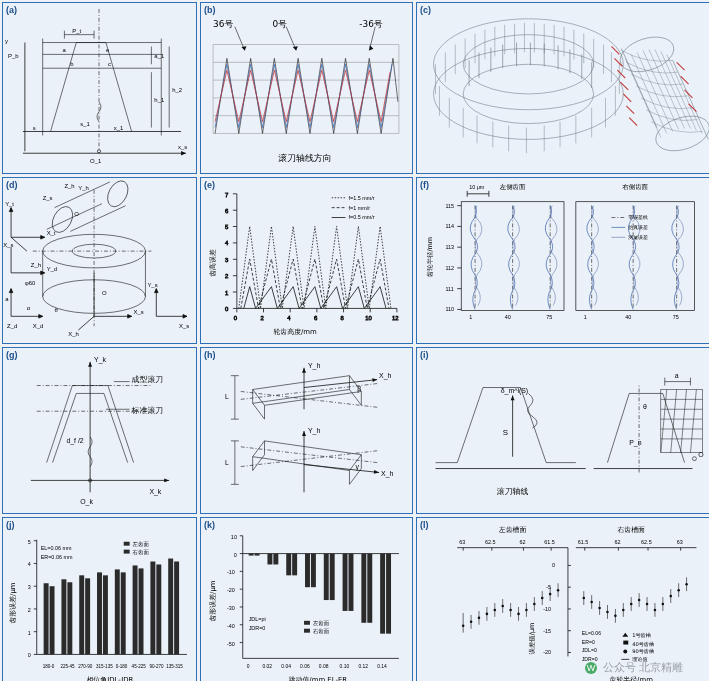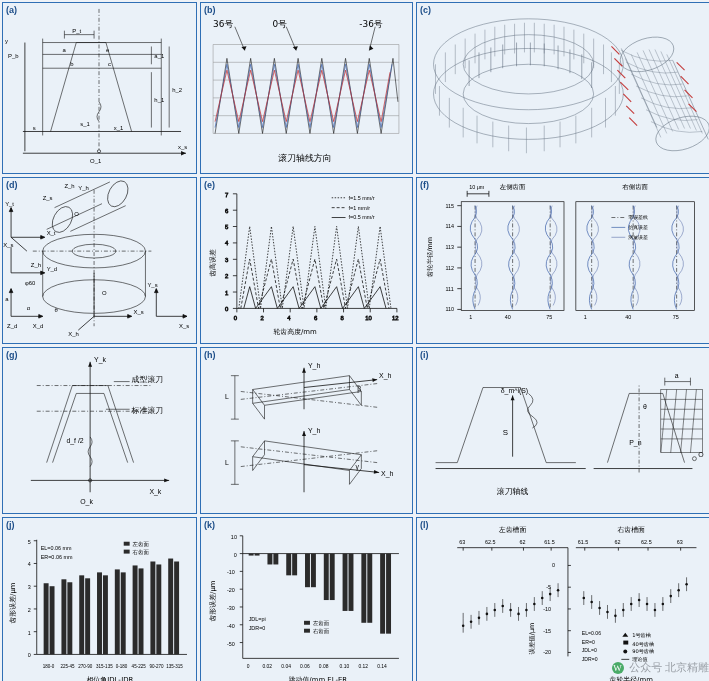--- a/index.html
+++ b/index.html
@@ -36,23 +36,23 @@
   .cn{font-family:"DejaVu Sans", sans-serif;}
   text{font-family:"Liberation Sans", sans-serif;}
   .axis{stroke:#111;stroke-width:0.8;fill:none;}
   .thin{stroke:#111;stroke-width:0.6;fill:none;}
   .dash{stroke:#111;stroke-width:0.6;fill:none;stroke-dasharray:4 2 1 2;}
   .grayline{stroke:#888;stroke-width:0.5;fill:none;}
   .blue{stroke:#3b5fa8;stroke-width:0.7;fill:none;}
   .red{stroke:#c02a2a;stroke-width:0.7;fill:none;}
   .wm{
     position:absolute;
-    right:0;bottom:6px;
+    right:26px;bottom:6px;
     font-size:11px;color:#8a8f96;
-    font-family:Liberation Serif, serif;
+    font-family:Liberation Sans, sans-serif;
     z-index:30;
     opacity:.85;
   }
   .wmbox{
     display:inline-block;width:12px;height:12px;border-radius:50%;
     background:#2f9f4f;color:#fff;font-size:9px;text-align:center;line-height:12px;
     margin-right:3px;vertical-align:middle;
   }
 </style>
 </head>

